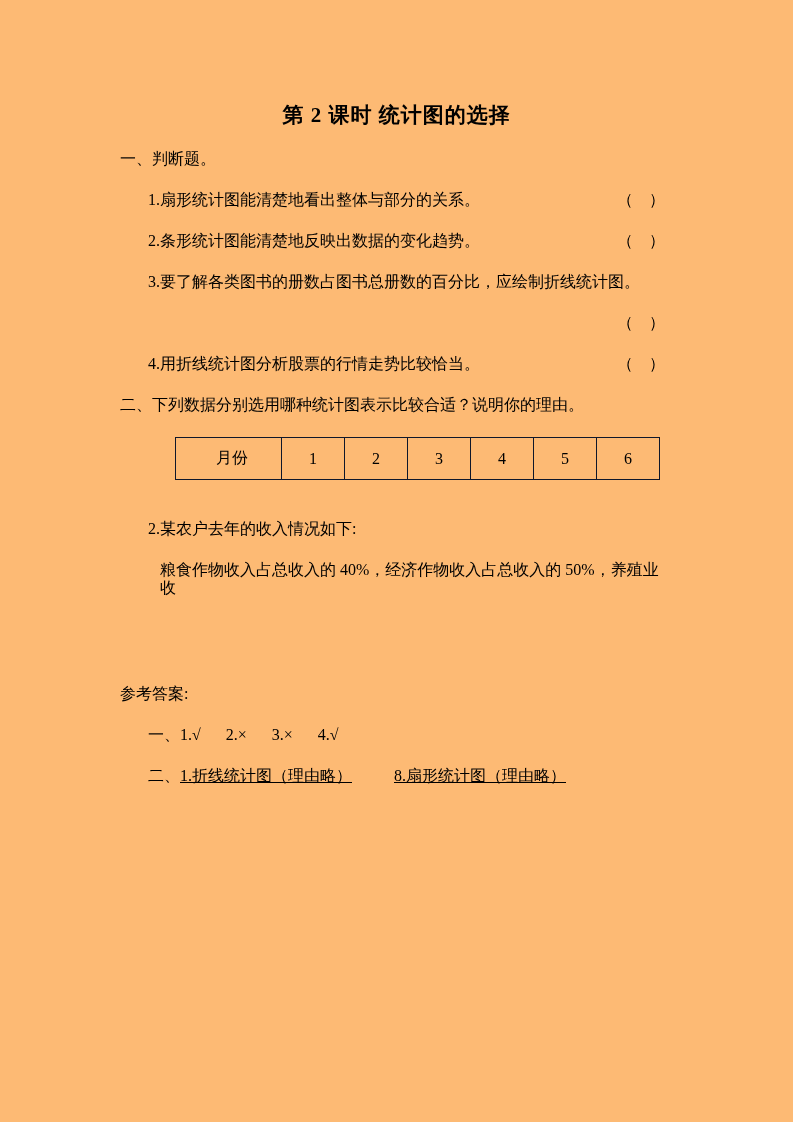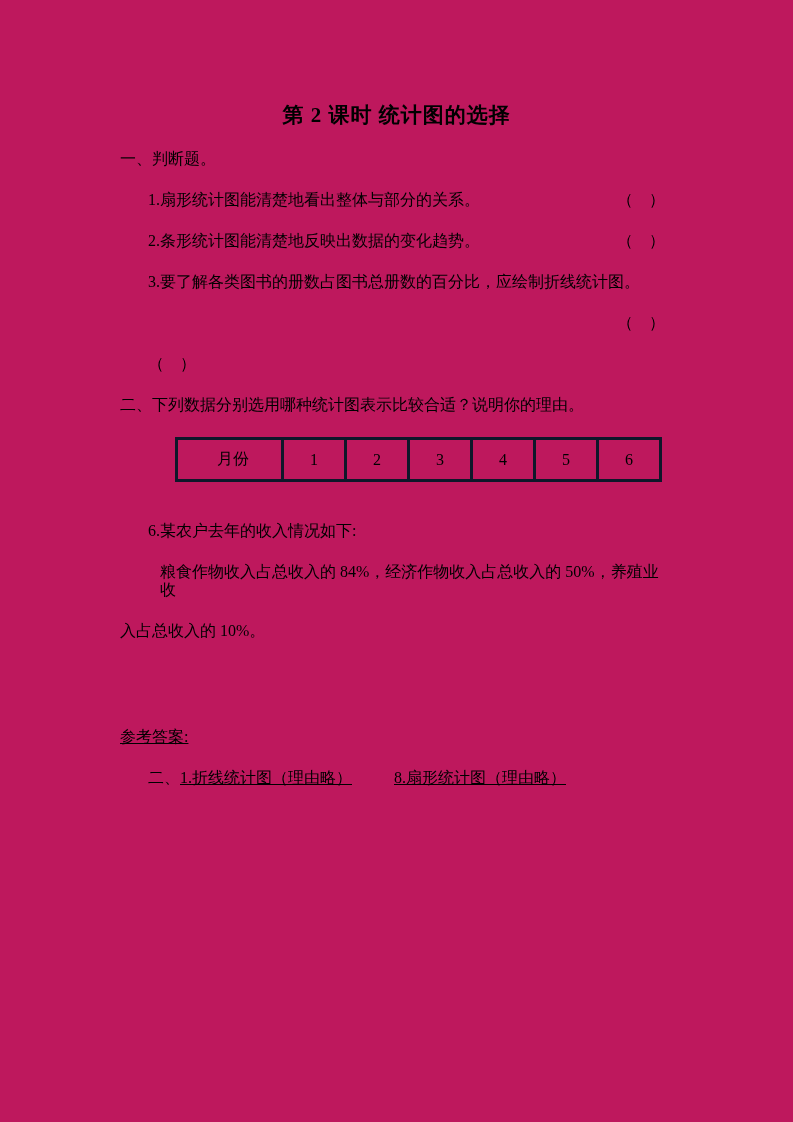--- a/index.html
+++ b/index.html
@@ -1,20 +1,20 @@
 <!DOCTYPE html>
 <html><head>
 <meta charset="utf-8">
 <style>
   * { margin: 0; padding: 0; box-sizing: border-box; }
   html, body { background: #ffffff; }
   .page {
     width: 793px;
     height: 1122px;
-    background: #be185d;
+    background: #fdba74;
     color: #000000;
     font-family: "Liberation Serif", "DejaVu Serif", serif;
     padding-top: 103px;
     overflow: hidden;
   }
   .title {
     font-size: 21px;
     font-weight: bold;
     text-align: center;
     letter-spacing: 1px;
@@ -31,29 +31,29 @@
   }
   .indent { padding-left: 28px; }
   .indent2 { padding-left: 40px; }
   .with-mark { display: flex; justify-content: space-between; align-items: center; }
   .mark-line { text-align: right; }
   table.data-table {
     border-collapse: collapse;
     margin: 3px 0 40px 55px;
   }
   table.data-table td {
-    border: 3px solid #0f172a;
+    border: 1px solid #0f172a;
     height: 42px;
     text-align: center;
     font-size: 16px;
     vertical-align: middle;
   }
   td.c-label { width: 106px; text-align: left; padding-left: 7px; }
   td.c-num { width: 63px; }
-  .answers-heading { margin-top: 88px; text-decoration: underline; }
+  .answers-heading { margin-top: 88px; }
   .ai { margin-right: 25px; }
   .ai:last-child { margin-right: 0; }
   .ai-wide { margin-right: 42px; text-decoration: underline; }
   .ai-wide:last-child { margin-right: 0; }
 </style>
 </head>
 <body>
 
 <div class="page">
 
@@ -75,47 +75,50 @@
 
     <p class="indent">
       <span>3.要了解各类图书的册数占图书总册数的百分比，应绘制折线统计图。</span>
     </p>
 
     <p class="mark-line">
       <span>（　）</span>
     </p>
 
     <p class="indent with-mark">
+      <span>4.用折线统计图分析股票的行情走势比较恰当。</span>
       <span>（　）</span>
     </p>
 
     <p>二、下列数据分别选用哪种统计图表示比较合适？说明你的理由。</p>
 
 
     <table class="data-table">
       <tbody>
         <tr>
           <td class="c-label">月份</td>
           <td class="c-num">1</td>
           <td class="c-num">2</td>
           <td class="c-num">3</td>
           <td class="c-num">4</td>
           <td class="c-num">5</td>
           <td class="c-num">6</td>
         </tr>
       </tbody>
     </table>
 
-    <p class="indent">6.某农户去年的收入情况如下:</p>
+    <p class="indent">2.某农户去年的收入情况如下:</p>
 
-    <p class="indent2">粮食作物收入占总收入的 84%，经济作物收入占总收入的 50%，养殖业收</p>
+    <p class="indent2">粮食作物收入占总收入的 40%，经济作物收入占总收入的 50%，养殖业收</p>
 
-    <p>入占总收入的 10%。</p>
 
     <p class="answers-heading">参考答案:</p>
 
+    <p class="indent">
+      <span>一、</span><span class="ai">1.√</span><span class="ai">2.×</span><span class="ai">3.×</span><span class="ai">4.√</span>
+    </p>
 
     <p class="indent">
       <span>二、</span><span class="ai-wide">1.折线统计图（理由略）</span><span class="ai-wide">8.扇形统计图（理由略）</span>
     </p>
 
   </div>
 </div>
 
 </body></html>

